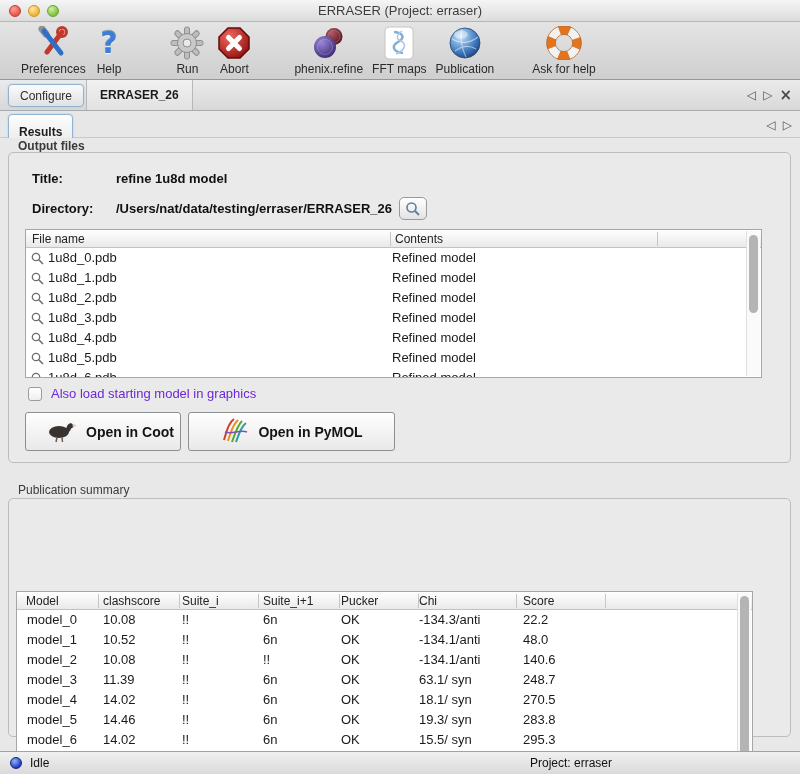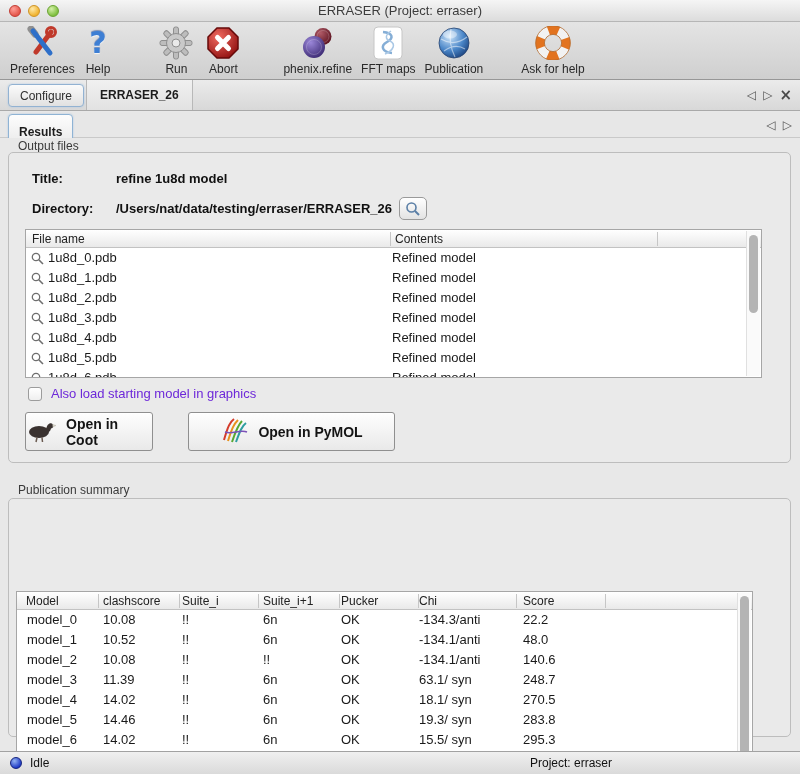--- a/index.html
+++ b/index.html
@@ -43,21 +43,21 @@
   .tab-results { position:absolute; left:8px; top:2px; height:29px; padding:17px 10px;
     border:1px solid #8fb3d4; border-radius:4px; background:linear-gradient(#fdfdfd,#e7e7e7);
     font-size:12px; font-weight:bold; color:#1c1c1c; display:flex; align-items:center; box-shadow:0 0 2px #aac6e2; }
 
   
   .content { position:absolute; top:138px; left:0; width:800px; height:613px; background:#e8e8e8; }
   .group-label { position:absolute; font-size:12px; color:#3a3a3a; }
   .groupbox { position:absolute; border:1px solid #bdbdbd; border-radius:5px; background:#eaeaea; }
   .g1 { left:8px; top:14px; width:783px; height:311px; }
   .g2 { left:8px; top:360px; width:783px; height:239px; }
-  .gl1 { left:18px; top:1px; }
+  .gl1 { left:18px; top:1px;font-weight:bold; }
   .gl2 { left:18px; top:345px; }
 
   .fieldlabel { position:absolute; font-size:13px; font-weight:bold; color:#111; }
   .fieldvalue { position:absolute; font-size:13px; color:#111;font-weight:bold; }
 
   .browse-btn { position:absolute; left:390px; top:44px; width:28px; height:23px;
     border:1px solid #9a9a9a; border-radius:5px; background:linear-gradient(#ffffff,#e3e3e3);
     display:flex; align-items:center; justify-content:center; cursor:default; }
 
   
@@ -90,21 +90,21 @@
   .vthumb { position:absolute; left:2px; width:9px; background:#b4b4b4; border-radius:6px; }
 
   
   .checkrow { position:absolute; left:19px; top:233px; display:flex; align-items:center; }
   .checkbox { width:14px; height:14px; border:1px solid #9c9c9c; border-radius:3px;
     background:linear-gradient(#ffffff,#efefef); }
   .checklabel { font-size:13px; margin-left:9px; color:#6d28d9; }
   .action-btn { position:absolute; top:259px; height:39px; border:1px solid #8f8f8f; border-radius:3px;
     background:linear-gradient(#fefefe,#e9e9e9); display:flex; align-items:center; justify-content:center;
     gap:8px; font-size:14px; font-weight:bold; color:#141414; cursor:default; box-shadow:inset 0 1px 0 #fff; }
-  .btn-coot { left:16px; width:128px; }
+  .btn-coot { left:16px; width:156px;padding-left:14px; }
   .btn-pymol { left:179px; width:207px; }
 
   
   .statusbar { position:absolute; top:751px; left:0; width:800px; height:23px;
     background:linear-gradient(#f0f0f0,#dadada); border-top:1px solid #a2a2a2; }
   .status-sphere { position:absolute; left:10px; top:5px; width:12px; height:12px; border-radius:50%;
     background:radial-gradient(circle at 35% 30%, #93b2f2, #1a35c4 75%); border:1px solid #16247e; }
   .status-text { position:absolute; left:30px; top:4px; font-size:12px; color:#111; }
   .project-text { position:absolute; left:530px; top:4px; font-size:12px; color:#111; }
 </style>
@@ -114,21 +114,21 @@
 <div class="titlebar">
   <div class="traffic">
     <div class="light red"></div>
     <div class="light yellow"></div>
     <div class="light green"></div>
   </div>
   <div class="wtitle">ERRASER (Project: erraser)</div>
 </div>
 
 <div class="toolbar">
-  <div class="tb-item" style="margin-left:10px">
+  <div class="tb-item" style="margin-left:21px">
     <div class="tb-icon">
       <svg width="36" height="34" viewBox="0 0 36 34">
         <path d="M27 6 L12 26" stroke="#c0392b" stroke-width="5" stroke-linecap="round"></path>
         <circle cx="27" cy="6" r="4.5" fill="none" stroke="#c0392b" stroke-width="3"></circle>
         <path d="M7 3 L11 8" stroke="#909090" stroke-width="7" stroke-linecap="round"></path>
         <path d="M9 5 L26 27" stroke="#2e6fc9" stroke-width="5" stroke-linecap="round"></path>
       </svg>
     </div>
     <div class="tb-label">Preferences</div>
   </div>

